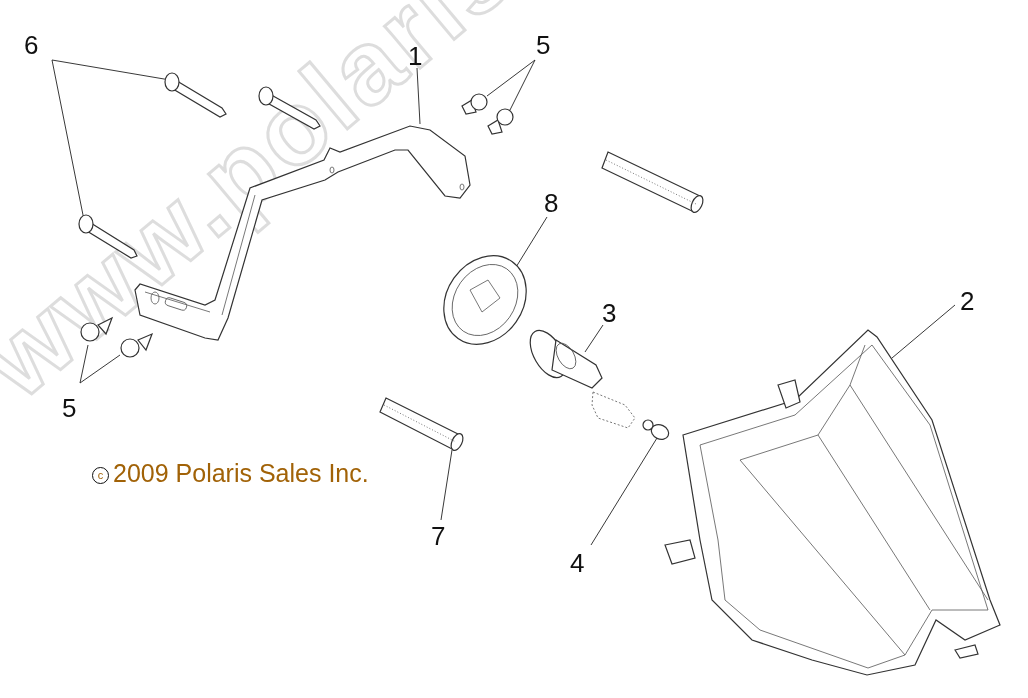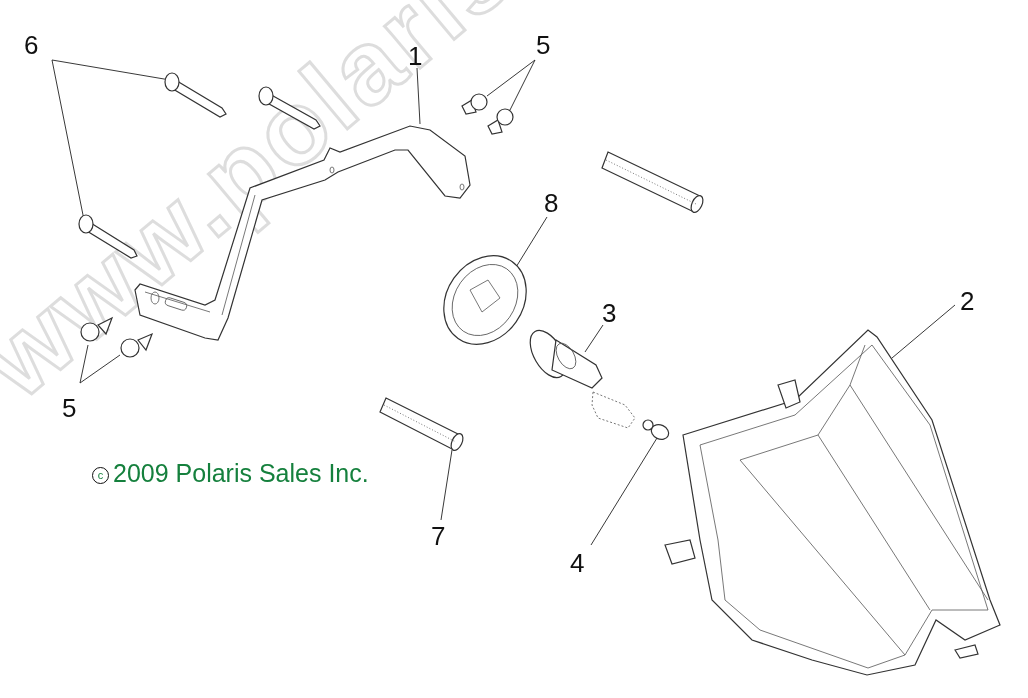--- a/index.html
+++ b/index.html
@@ -1,19 +1,19 @@
 <!DOCTYPE html>
 <html><head>
 <meta charset="utf-8">
 <style>
   html, body { margin: 0; padding: 0; background: #ffffff; }
   body { width: 1028px; height: 698px; position: relative; overflow: hidden; font-family: "Liberation Sans", sans-serif; }
   #diagram { position: absolute; left: 0; top: 0; width: 1028px; height: 698px; }
   .callout { position: absolute; font-size: 26px; color: #111; line-height: 1; }
-  .copyright { position: absolute; left: 92px; top: 459px; font-size: 25px; color: #15803d; white-space: nowrap; }
+  .copyright { position: absolute; left: 92px; top: 459px; font-size: 25px; color: #a16207; white-space: nowrap; }
   .copyright .c-mark { display: inline-block; width: 15px; height: 15px; border: 1.4px solid #111; border-radius: 50%; font-size: 11px; line-height: 15px; text-align: center; vertical-align: 3px; margin-right: 4px; }
   .watermark { position: absolute; left: -40px; top: 330px; font-size: 104px; font-weight: bold; color: transparent; -webkit-text-stroke: 3px #dcdcdc; transform: rotate(-40deg); transform-origin: left top; white-space: nowrap; letter-spacing: 4px; opacity: 0.95; pointer-events: none; }
   .ln { stroke: #222; stroke-width: 0.9; fill: none; }
   .part { stroke: #333; stroke-width: 1.2; fill: #fff; }
   .thin { stroke: #555; stroke-width: 0.8; fill: none; }
 </style>
 </head>
 <body>
 
 <div class="watermark">www.polarisersatzteile.de</div>

